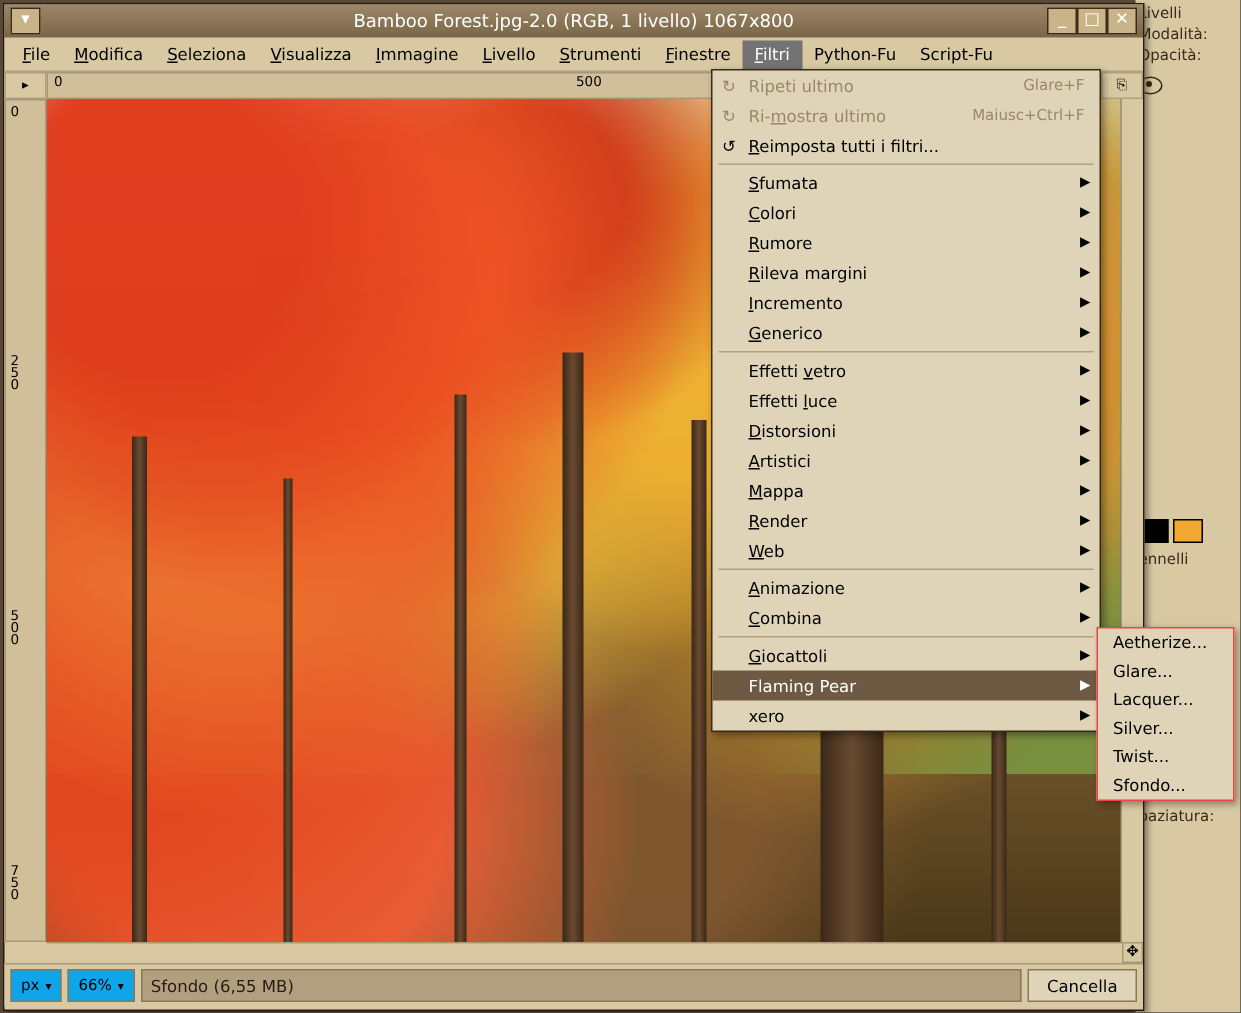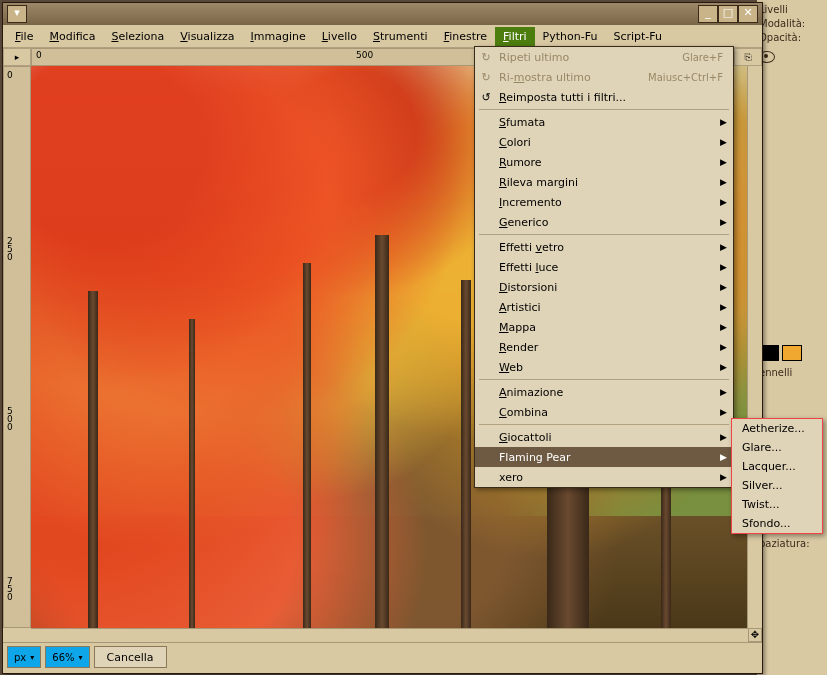--- a/index.html
+++ b/index.html
@@ -12,21 +12,21 @@
   
   .win{position:absolute;left:2px;top:2px;width:759px;height:670px;background:#d9c9a3;border:1px solid #2a1a10;box-shadow:2px 2px 4px rgba(0,0,0,.4)}
   .titlebar{height:22px;background:linear-gradient(#9c8868,#7a6548);color:#fff;font-size:12px;display:flex;align-items:center;justify-content:center;position:relative}
   .titlebar .tbtn{position:absolute;top:2px;width:18px;height:16px;background:#c8b488;border:1px solid #3a2a18;text-align:center;line-height:14px;font-size:11px;cursor:default}
   .titlebar .tbtn.left{left:4px}
   .titlebar .tbtn.min{right:44px}
   .titlebar .tbtn.max{right:24px}
   .titlebar .tbtn.close{right:4px;font-weight:bold}
   .menubar{height:22px;background:#d9c9a3;display:flex;align-items:center;padding:0 4px;border-bottom:1px solid #b0a080}
   .menubar span{padding:3px 8px;cursor:default}
-  .menubar span.active{background:#4d7c0f;color:#fff}
+  .menubar span.active{background:#737373;color:#fff}
   .menubar span u{text-decoration:underline}
   .ruler-row{display:flex;height:18px}
   .corner{width:28px;height:18px;background:#d9c9a3;border:1px solid #b0a080;text-align:center;line-height:16px;font-size:9px;box-sizing:border-box}
   .ruler-h{flex:1;background:#d0bf98;border:1px solid #a89878;position:relative;box-sizing:border-box;font-size:9px}
   .ruler-h span{position:absolute;top:1px}
   .canvas-row{display:flex;height:562px}
   .ruler-v{width:28px;background:#d0bf98;border:1px solid #a89878;position:relative;font-size:9px;box-sizing:border-box;writing-mode:vertical-lr}
   .ruler-v span{position:absolute;left:3px;writing-mode:horizontal-tb;line-height:8px}
   .canvas{flex:1;position:relative;background:#4a4a4a;overflow:hidden;outline:1px dashed #fff;outline-offset:-3px}
   
@@ -81,20 +81,21 @@
     <span class="swatch" style="background:#000"></span>
     <span class="swatch" style="background:#f0a830"></span>
   </div>
   <div style="margin-top:6px">ennelli</div>
   <div style="margin-top:160px">paziatura:</div>
 </div>
 
 <div class="win">
   <div class="titlebar">
     <div class="tbtn left">▾</div>
+    <span>Bamboo Forest.jpg-2.0 (RGB, 1 livello) 1067x800</span>
     <div class="tbtn min">_</div>
     <div class="tbtn max">□</div>
     <div class="tbtn close">✕</div>
   </div>
 
   <div class="menubar" id="menubar">
       <span><u>F</u>ile</span>
       <span><u>M</u>odifica</span>
       <span><u>S</u>eleziona</span>
       <span><u>V</u>isualizza</span>
@@ -104,21 +105,21 @@
       <span><u>F</u>inestre</span>
       <span class="active"><u>F</u>iltri</span>
       <span>Python-Fu</span>
       <span>Script-Fu</span>
     </div>
 
   <div class="ruler-row">
     <div class="corner">▸</div>
     <div class="ruler-h">
       <span style="left:4px">0</span>
-      <span style="left:324px">500</span>
+      <span style="left:352px">500</span>
     </div>
     <div class="corner">⎘</div>
   </div>
 
   <div class="canvas-row">
     <div class="ruler-v">
       <span style="top:4px">0</span>
       <span style="top:170px">2<br>5<br>0</span>
       <span style="top:340px">5<br>0<br>0</span>
       <span style="top:510px">7<br>5<br>0</span>
@@ -145,20 +146,23 @@
 
   <div class="statusbar">
     <div class="stat-btn">
       <span>px</span>
         <span class="dd">▾</span>
     </div>
     <div class="stat-btn">
       <span>66%</span>
         <span class="dd">▾</span>
     </div>
+    <div class="progress-track">
+      <span>Sfondo (6,55 MB)</span>
+    </div>
     <div class="stat-cancel">
       <span>Cancella</span>
     </div>
   </div>
 </div>
 
 <div class="menu" style="left:474px;top:46px" id="filters-menu">
     <div class="mi disabled">
       <span class="ic">↻</span>
       <span>Ripeti ultimo</span>

